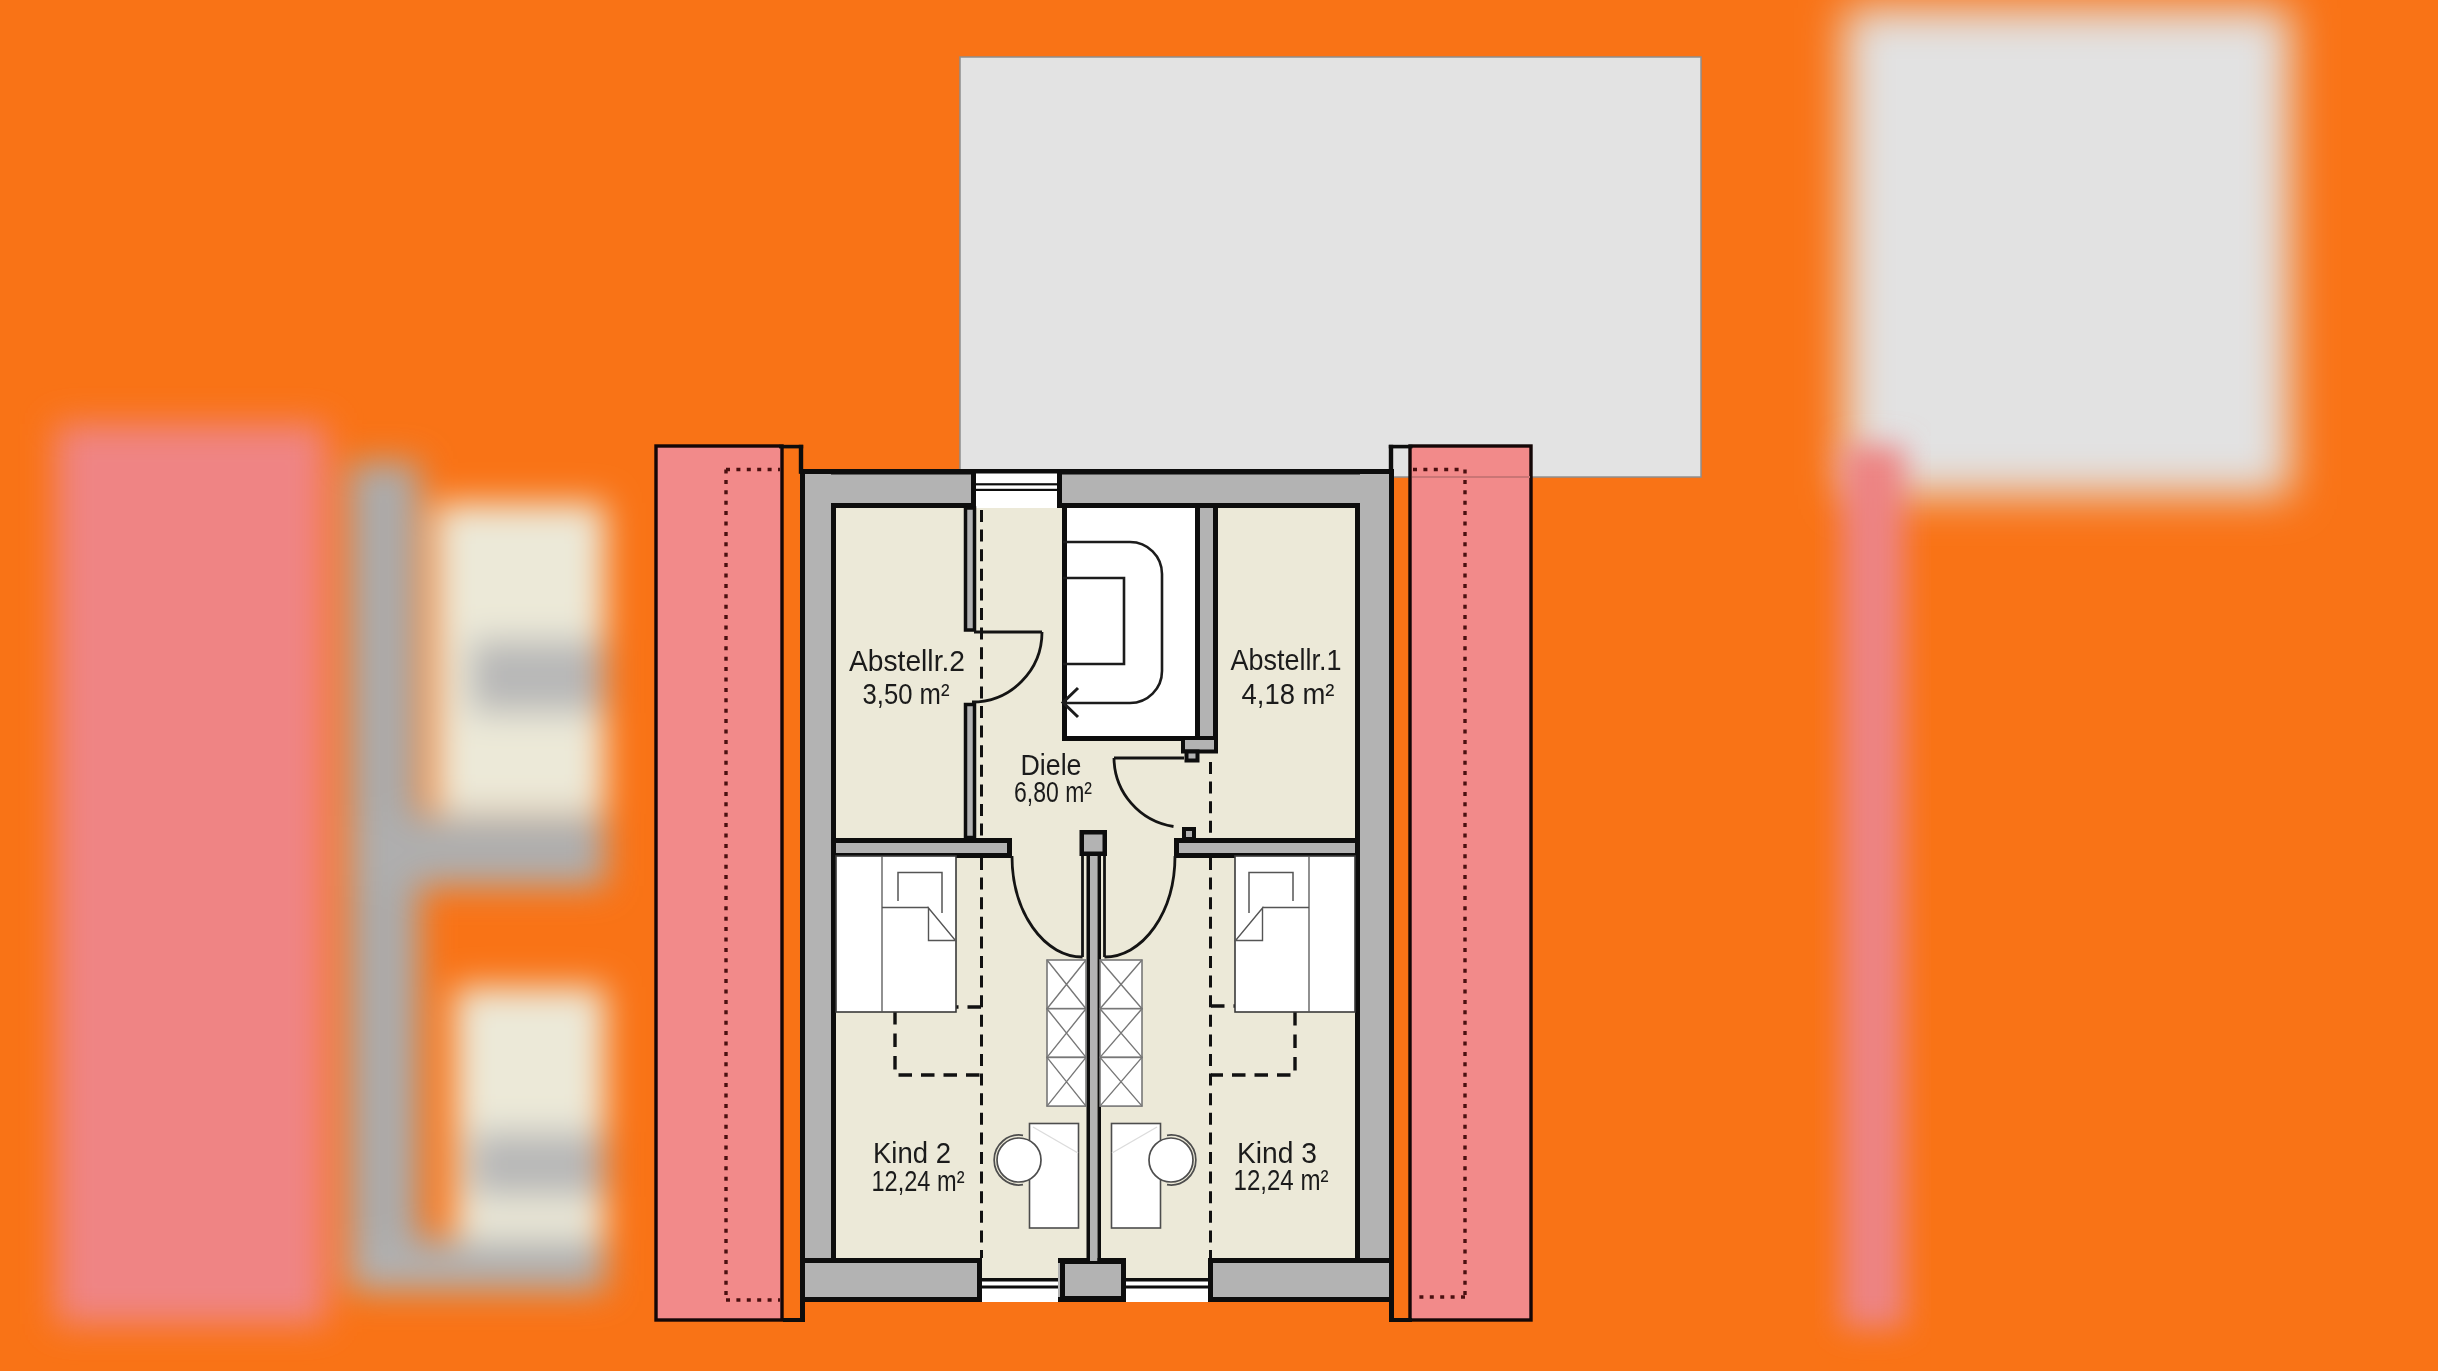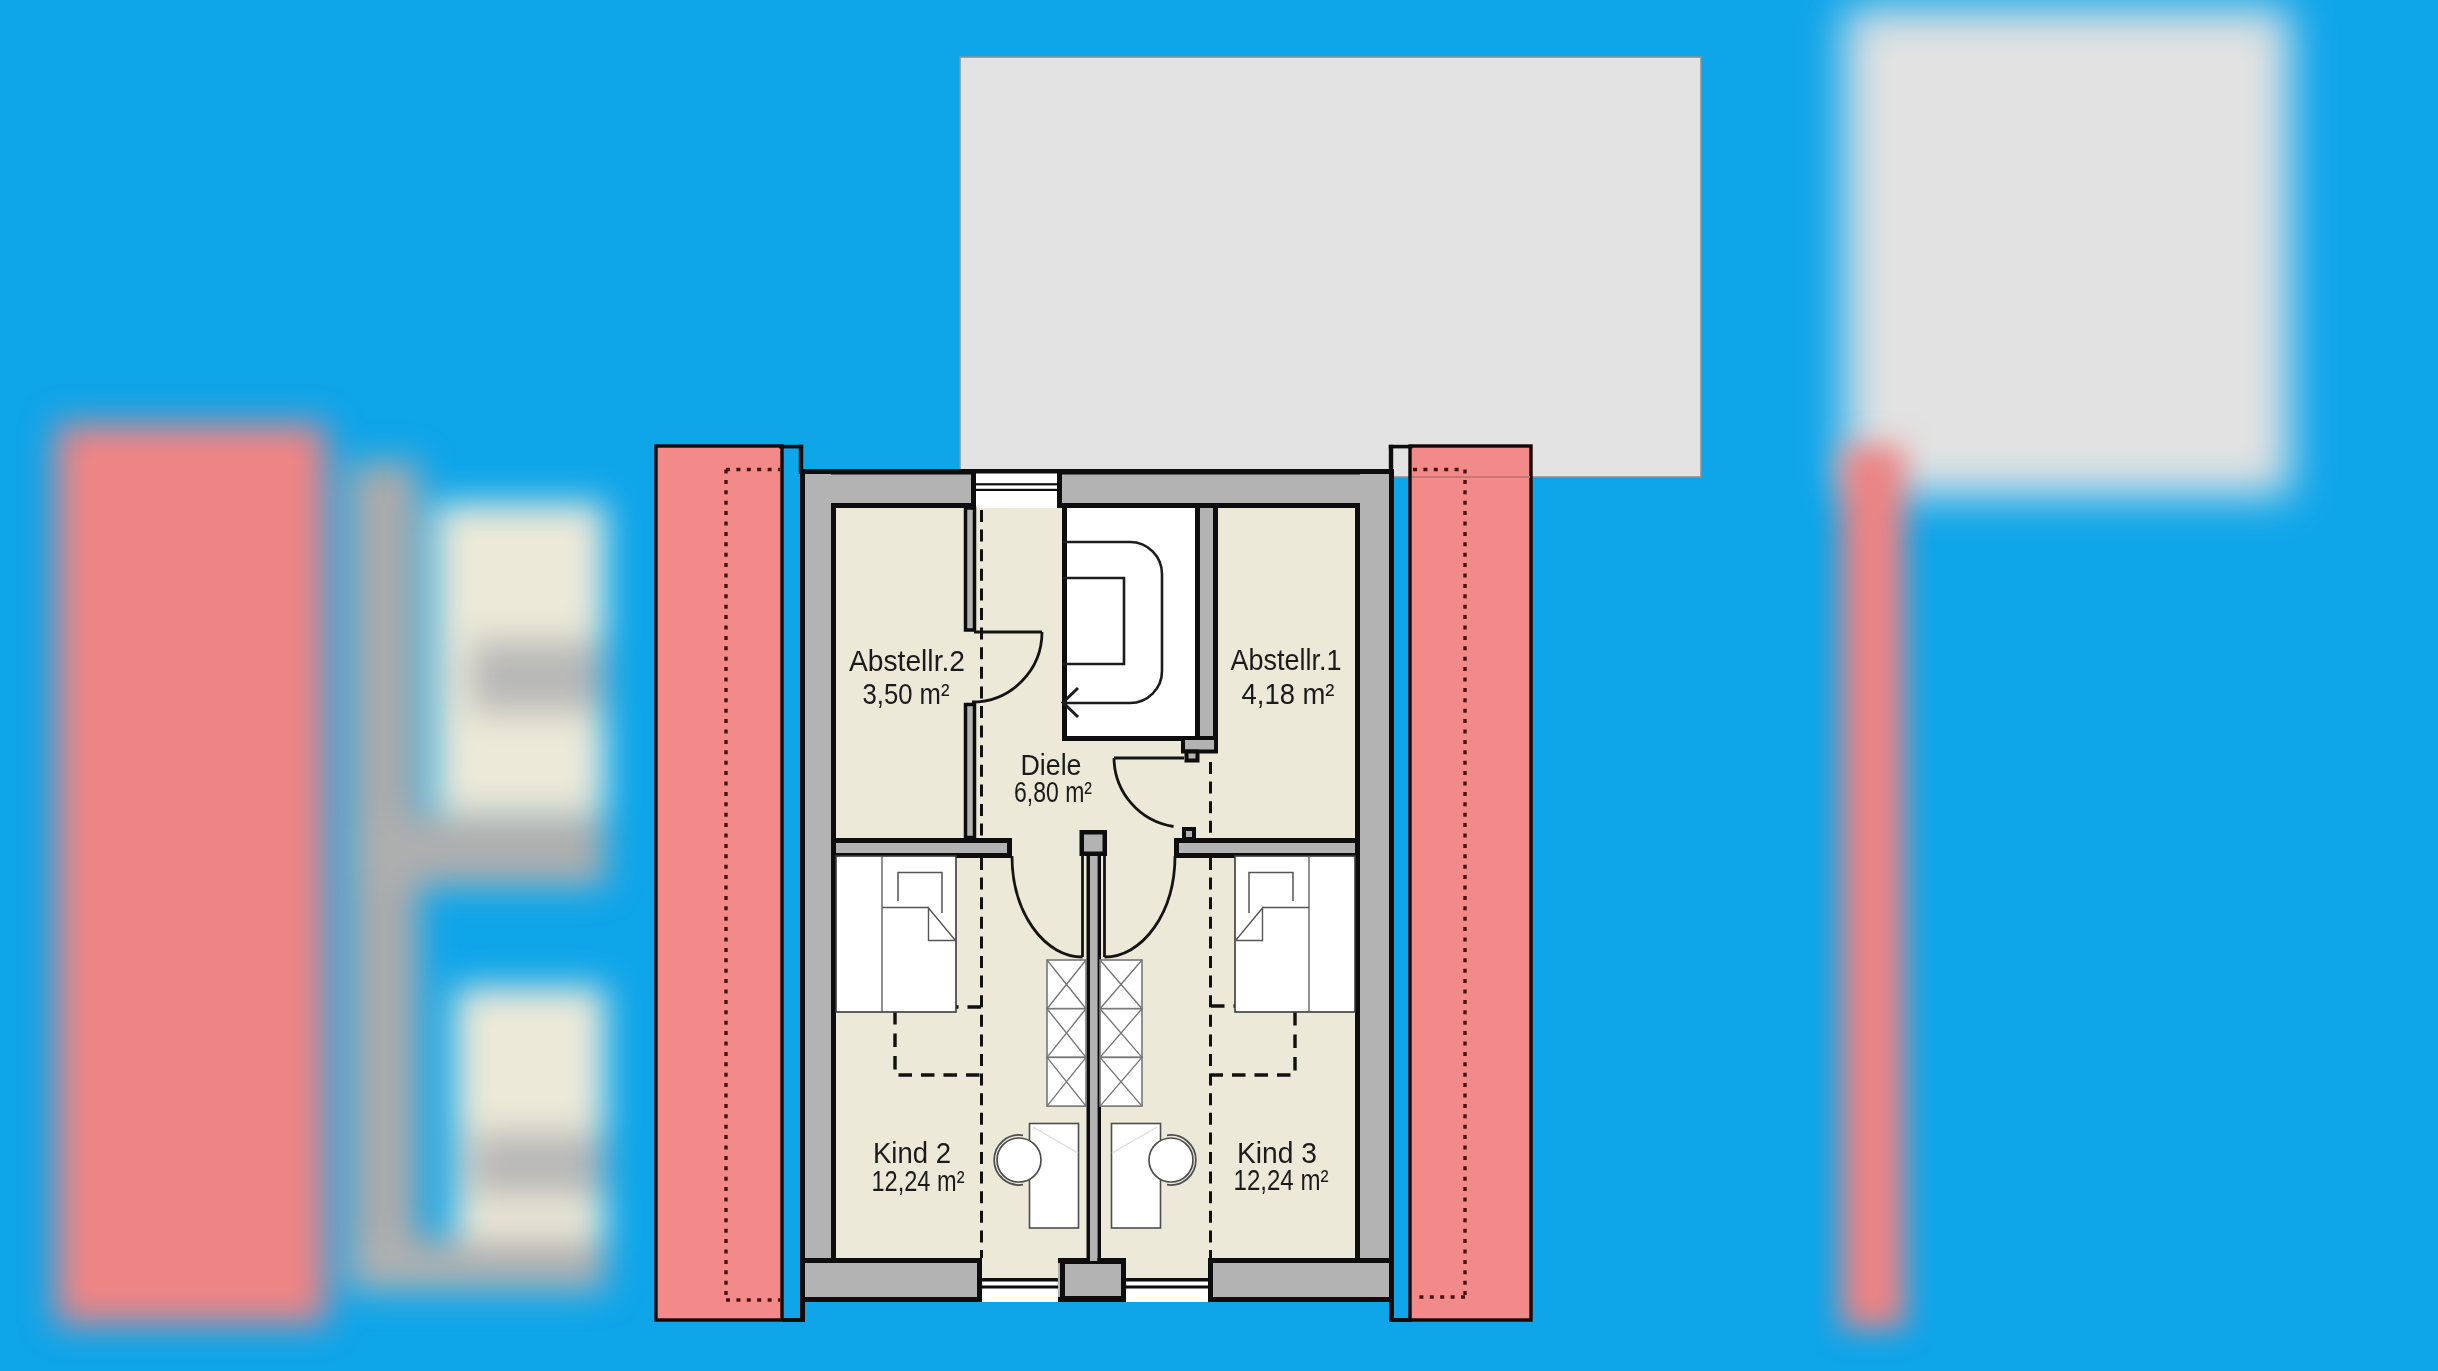--- a/index.html
+++ b/index.html
@@ -1,16 +1,16 @@
 <!DOCTYPE html>
 <html><head>
 <meta charset="utf-8">
 <style>
   html,body{margin:0;padding:0;background:#ffffff;}
-  .page{position:relative;width:2438px;height:1371px;overflow:hidden;background:#0ea5e9;}
+  .page{position:relative;width:2438px;height:1371px;overflow:hidden;background:#f97316;}
   svg{display:block;}
   text{font-family:"Liberation Sans", sans-serif;fill:#1b1b1b;}
 </style>
 </head>
 <body>
 <div class="page">
 <svg width="2438" height="1371" viewBox="0 0 2438 1371">
 <defs>
   <filter id="b13" x="-40%" y="-40%" width="180%" height="180%">
           <feGaussianBlur stdDeviation="15"></feGaussianBlur>

